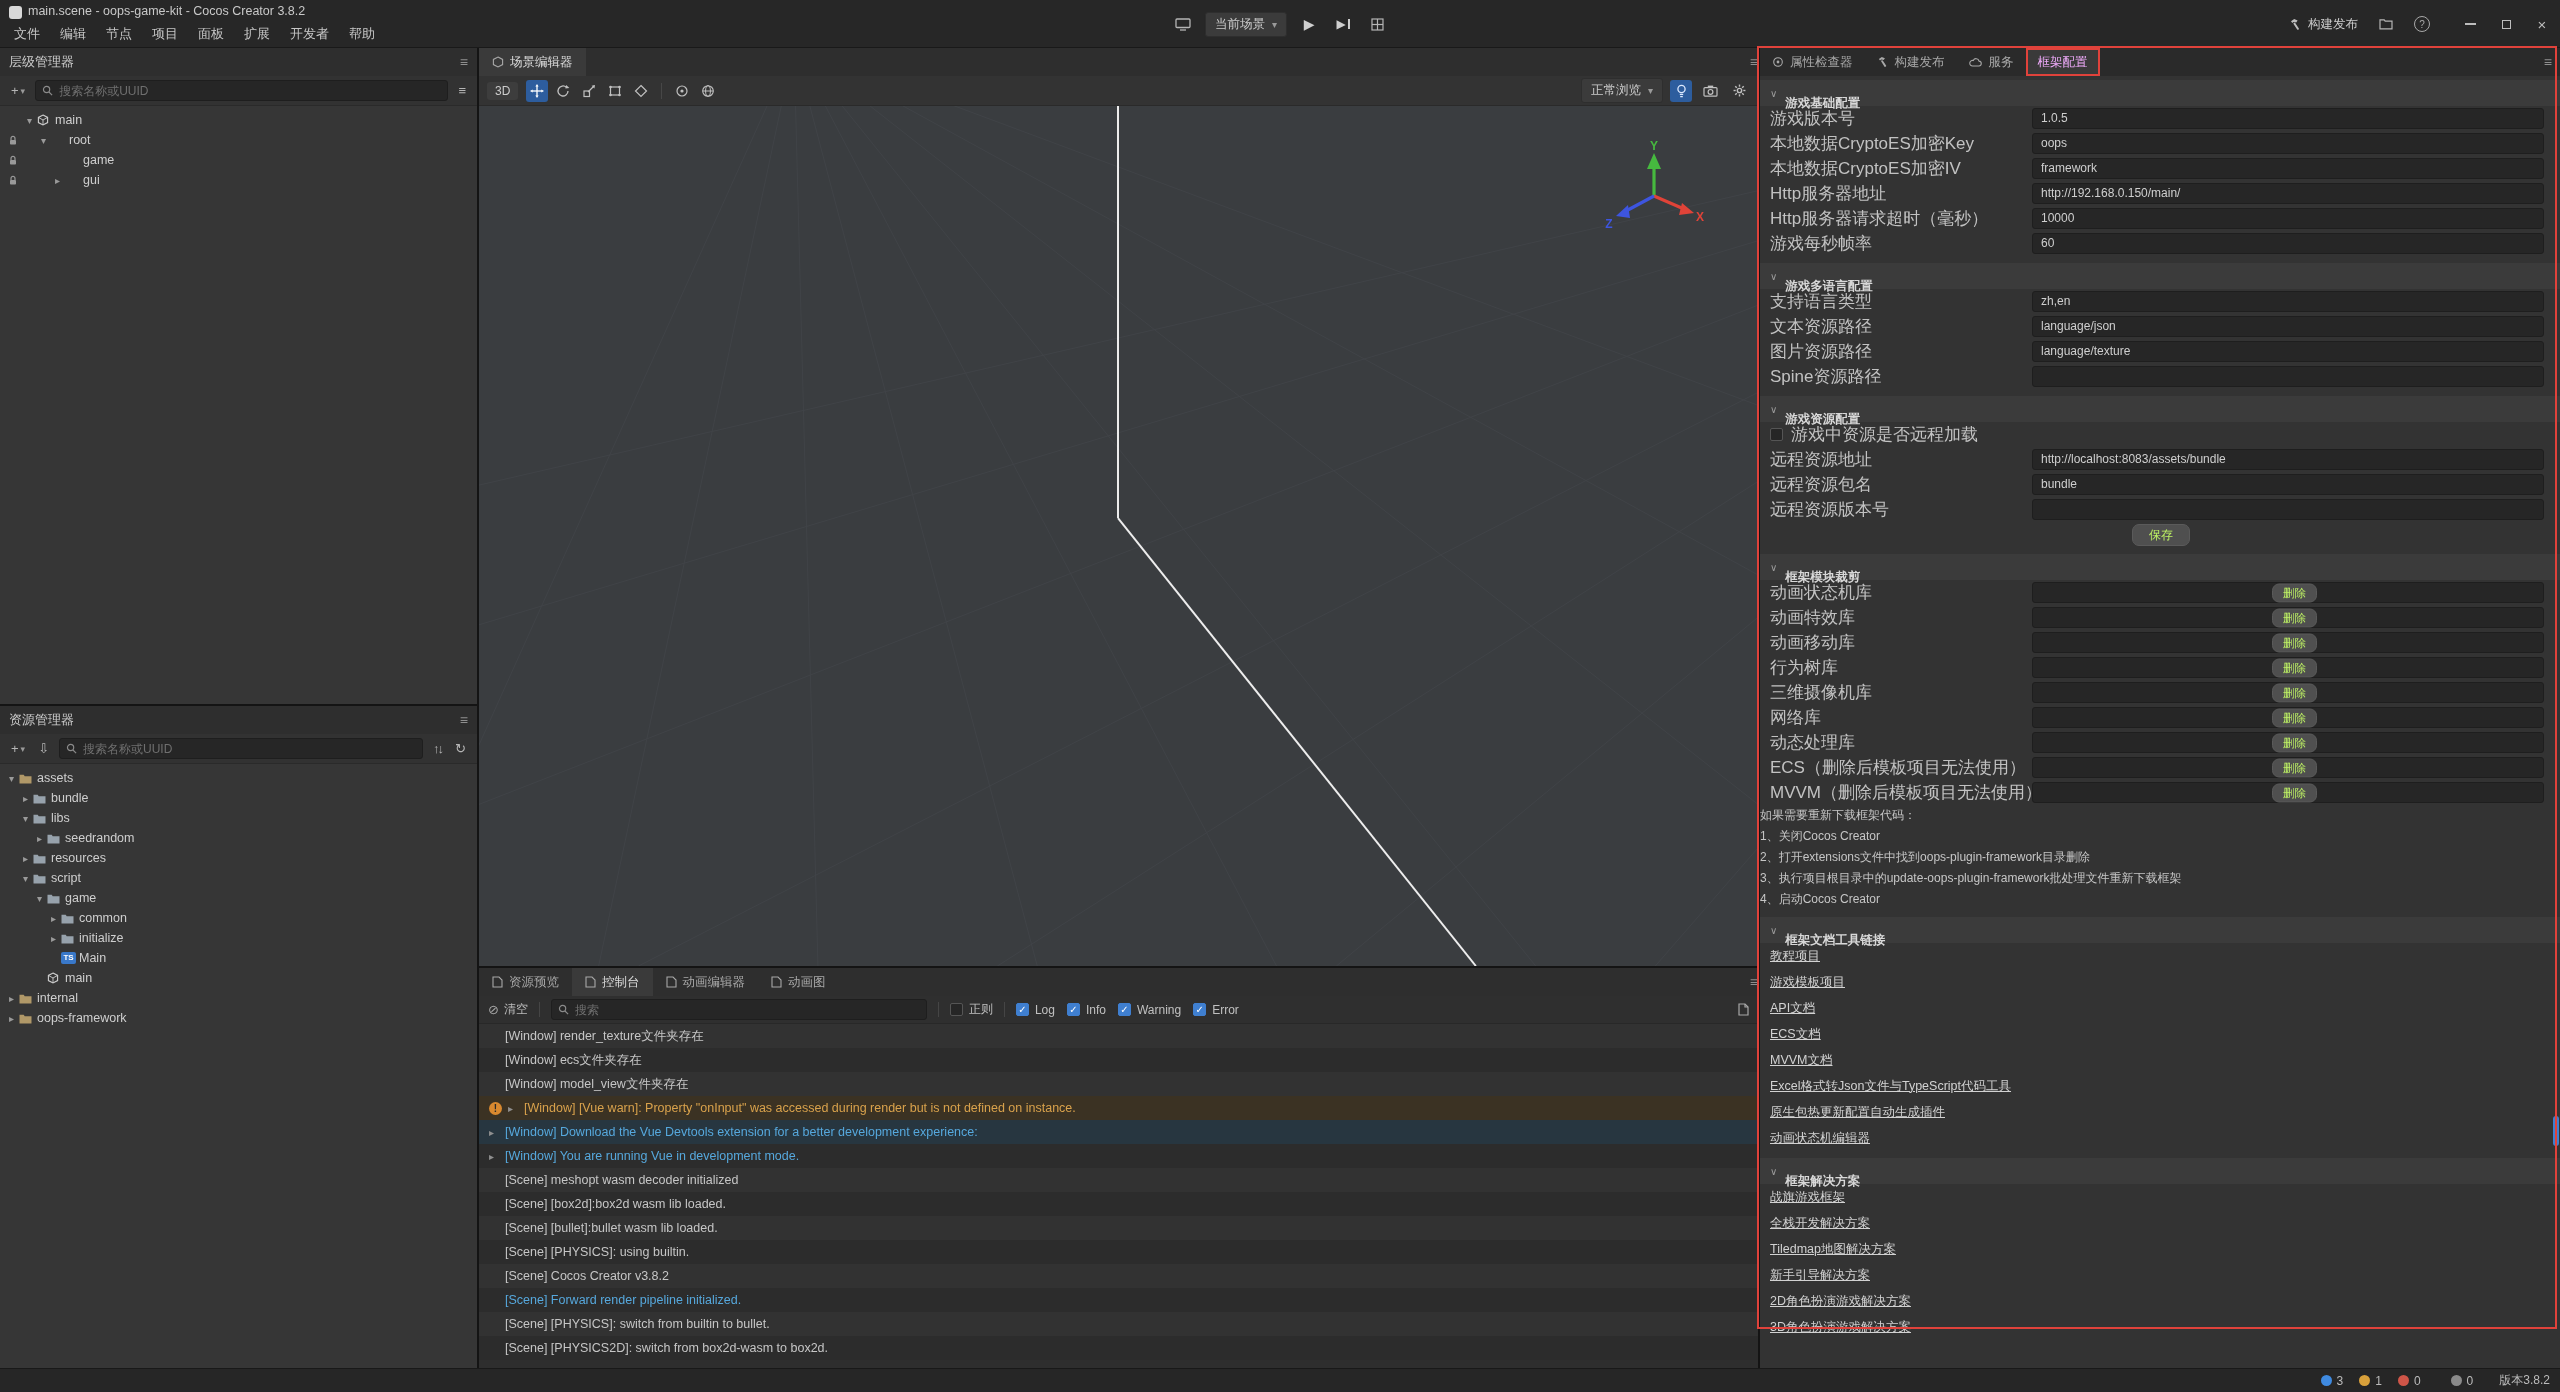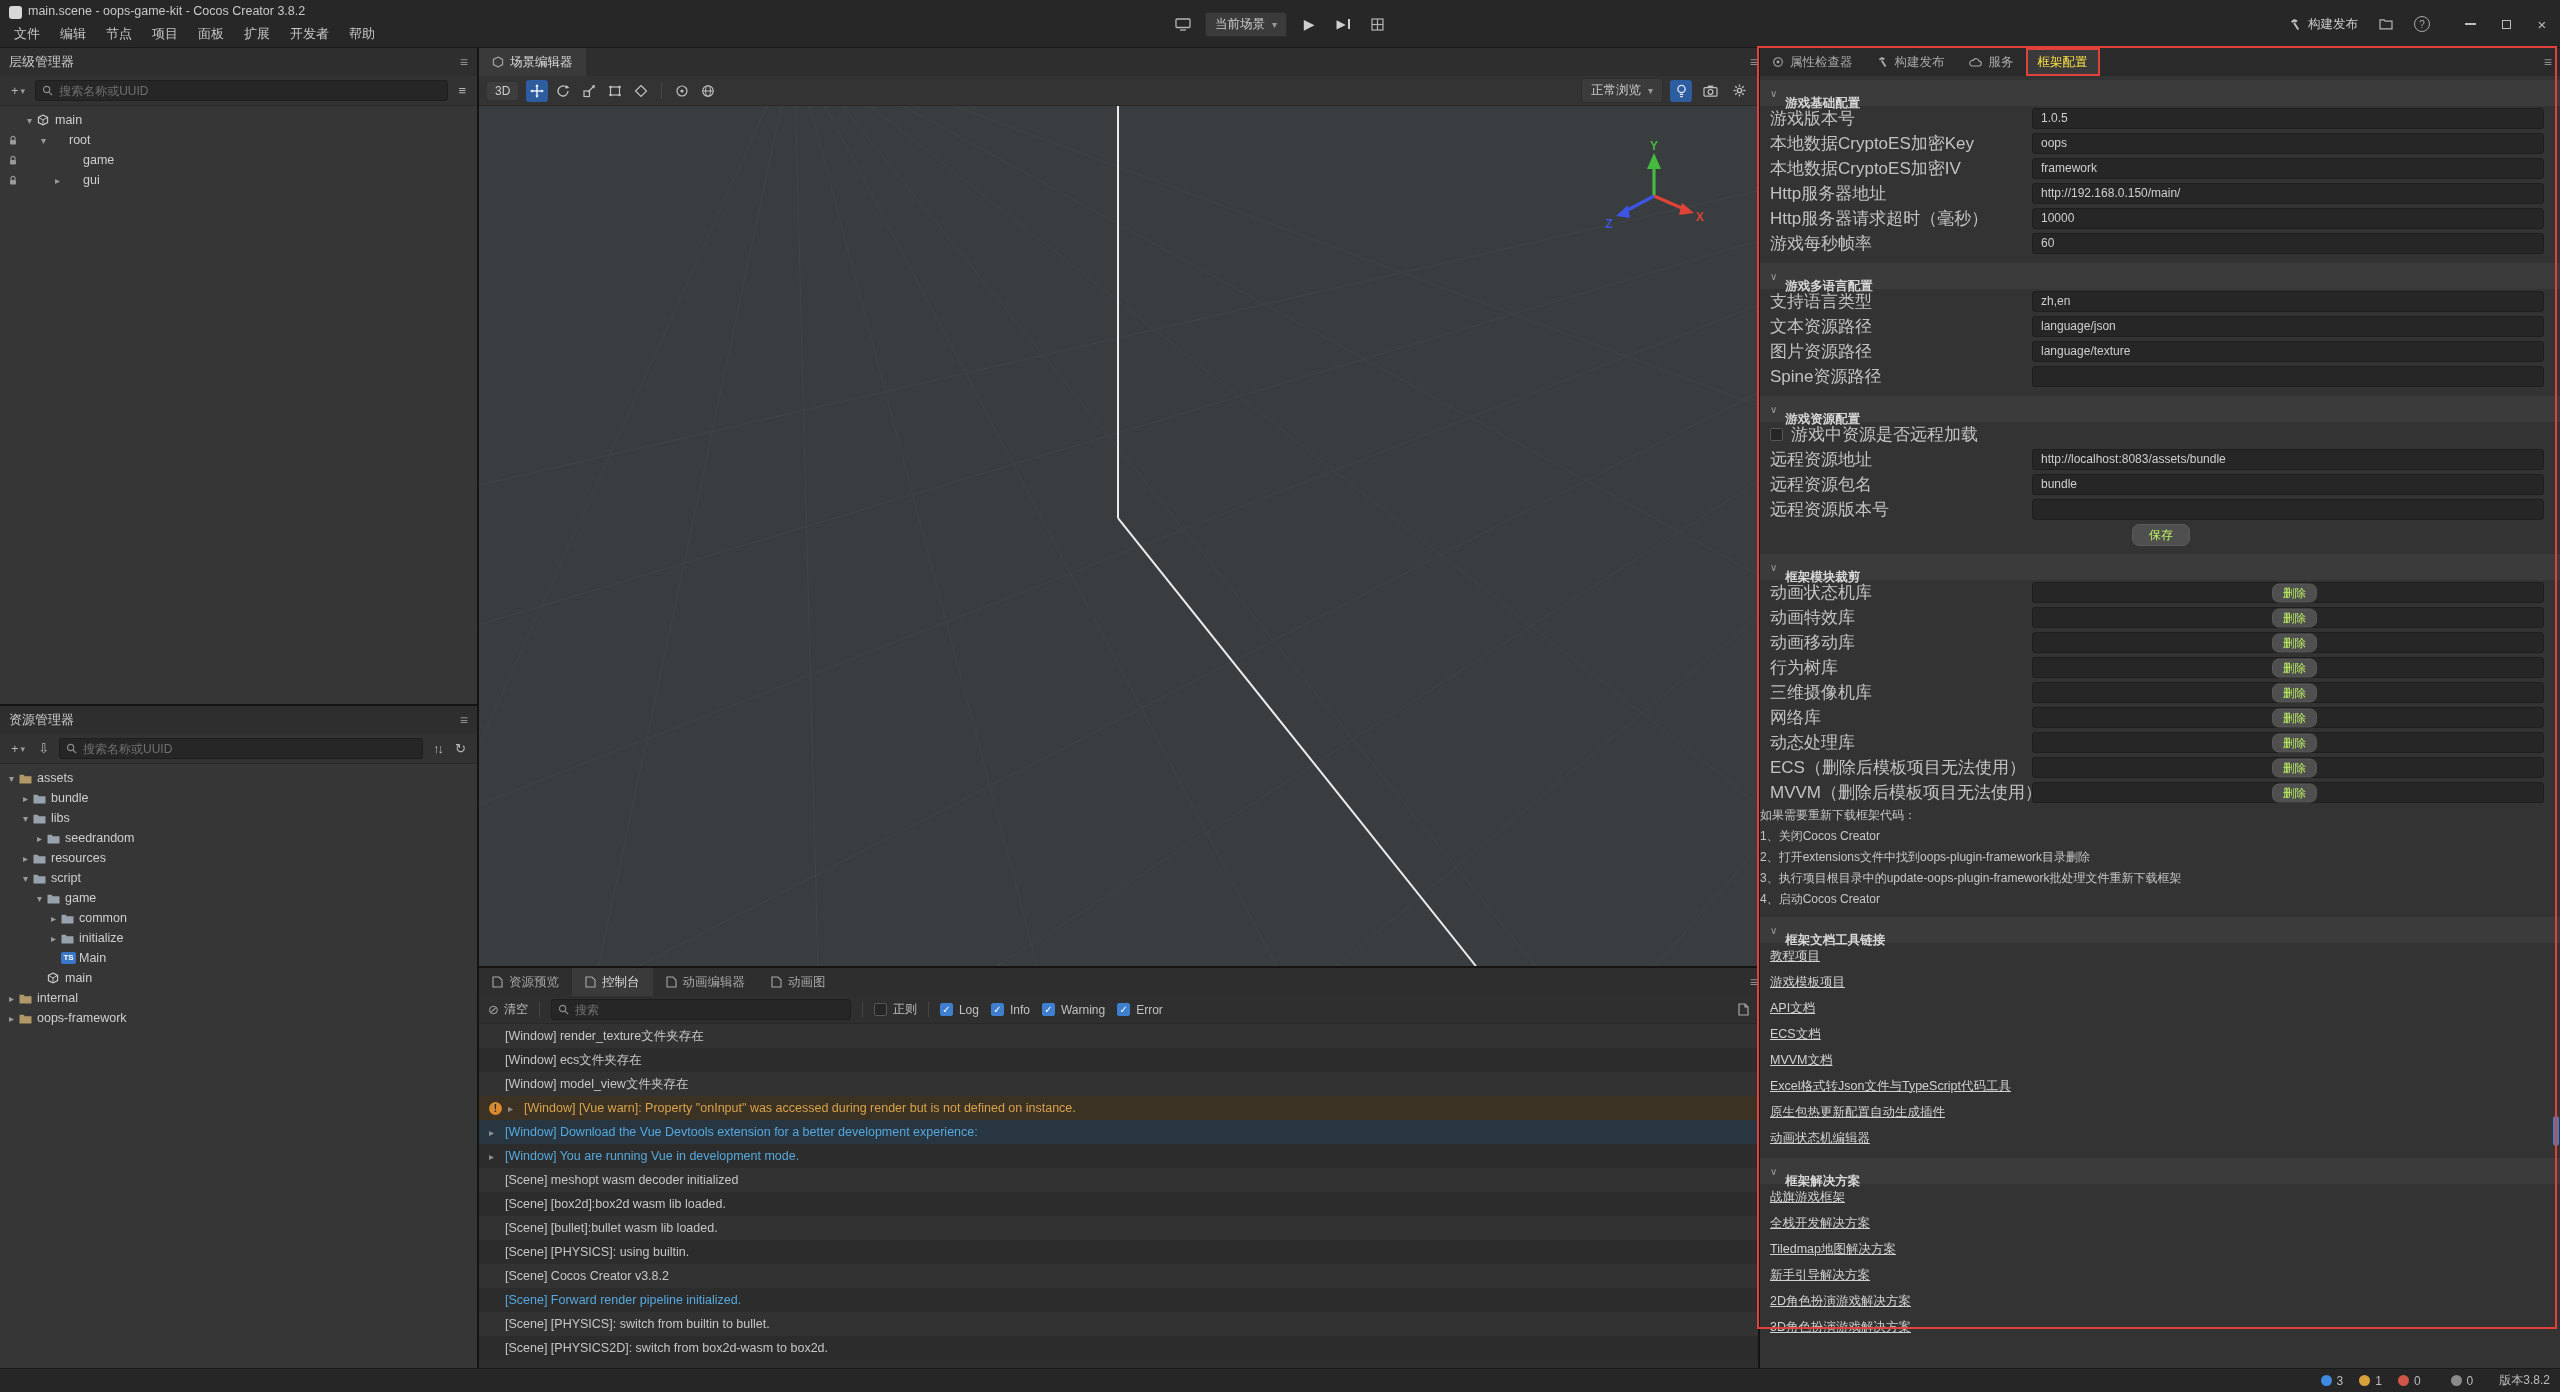--- a/index.html
+++ b/index.html
@@ -70,21 +70,21 @@
   .viewport { flex:1; position:relative; background:#3a3d40; overflow:hidden; }
   .vp-grid { position:absolute; inset:0; width:100%; height:100%; }
   .axis-gizmo { position:absolute; right:52px; top:34px; }
   .gz { font-size:12px; font-weight:bold; text-anchor:middle; }
 
   
   .console { height:400px; }
   .console-toolbar { height:28px; background:#2f2f2f; display:flex; align-items:center; gap:11px; padding:0 9px; flex:none; border-bottom:1px solid #282828; }
   .clear-btn { display:flex; gap:5px; align-items:center; color:#bbbbbb; font-size:12px; }
   .clear-glyph { font-size:13px; color:#a8a8a8; }
-  .console-search { width:300px; flex:none; height:21px; background:#262626; border:1px solid #1e1e1e; border-radius:3px; display:flex; align-items:center; padding:0 6px; gap:6px; }
+  .console-search { width:376px; flex:none; height:21px; background:#262626; border:1px solid #1e1e1e; border-radius:3px; display:flex; align-items:center; padding:0 6px; gap:6px; }
   .console-search input { flex:1; background:transparent; border:none; outline:none; color:#ccc; font-size:12px; font-family:inherit; }
   .v-sep { width:1px; height:15px; background:#454545; }
   .cbx-item { display:flex; gap:6px; align-items:center; color:#c0c0c0; font-size:12px; }
   .cbx { width:13px; height:13px; background:#262626; border:1px solid #555555; border-radius:2px; position:relative; flex:none; }
   .cbx.checked { background:#3f7fd0; border-color:#3f7fd0; }
   .cbx.checked::after { content:"✓"; position:absolute; inset:0; color:#ffffff; font-size:10px; line-height:12px; text-align:center; }
   .ct-right { margin-left:auto; display:flex; align-items:center; }
   .logs { flex:1; background:#2e2e2e; overflow:hidden; font-size:12.5px; }
   .log-row { height:24px; display:flex; align-items:center; padding:0 10px; color:#c6c6c6; white-space:nowrap; }
   .log-row.even { background:#323232; }
@@ -92,21 +92,21 @@
   .log-row.warn { background:#3b3223 !important; color:#d9a24c; }
   .log-row.vue { background:#273640 !important; color:#56a8dd; }
   .log-row.vue2 { color:#56a8dd; }
   .log-row.info { color:#56a8dd; }
   .log-caret { width:16px; color:#8f8f8f; font-size:10px; flex:none; }
   .warn-badge { width:13px; height:13px; border-radius:50%; background:#d9892f; color:#2b2b2b; font-size:10px; font-weight:bold; display:flex; align-items:center; justify-content:center; margin-right:6px; flex:none; }
 
   
   .insp-tabs { height:28px; background:#2a2a2a; display:flex; align-items:stretch; flex:none; }
   .insp-tab { display:flex; align-items:center; gap:6px; padding:0 12px; font-size:12.5px; color:#a8a8a8; cursor:default; }
-  .insp-tab.active { background:#3a3a3a; color:#fde047; outline:2px solid #e0423b; outline-offset:-2px;align-items:center; }
+  .insp-tab.active { background:#3a3a3a; color:#f0abfc; outline:2px solid #e0423b; outline-offset:-2px;align-items:center; }
   .insp-menu { margin-left:auto; display:flex; align-items:center; padding:0 8px; color:#8f8f8f; font-size:14px; }
   .insp-body { flex:1; padding-top:4px; overflow:hidden; }
   .sec-header { height:26px; display:flex; align-items:center; gap:8px; padding:0 10px; background:#3b3b3b; margin-top:7px; }
   .sec-header.first { margin-top:0; }
   .sec-caret { color:#9a9a9a; font-size:10px; }
   .sec-title { font-size:12.5px; color:#d8d8d8; font-weight:bold;margin-top:20px; }
   .insp-row { height:25px; display:flex; align-items:center; padding:0 16px 0 10px; }
   .insp-label { width:262px; font-size:17px; color:#c2c2c2; flex:none; display:flex; align-items:center; gap:8px; white-space:nowrap; overflow:hidden; }
   .insp-value { flex:1; display:flex; align-items:center; position:relative; min-width:0; }
   .text-input { flex:1; height:21px; line-height:19px; background:#262626; border:1px solid #1e1e1e; border-radius:3px; padding:0 8px; color:#cfcfcf; font-size:12px; white-space:nowrap; overflow:hidden; }

